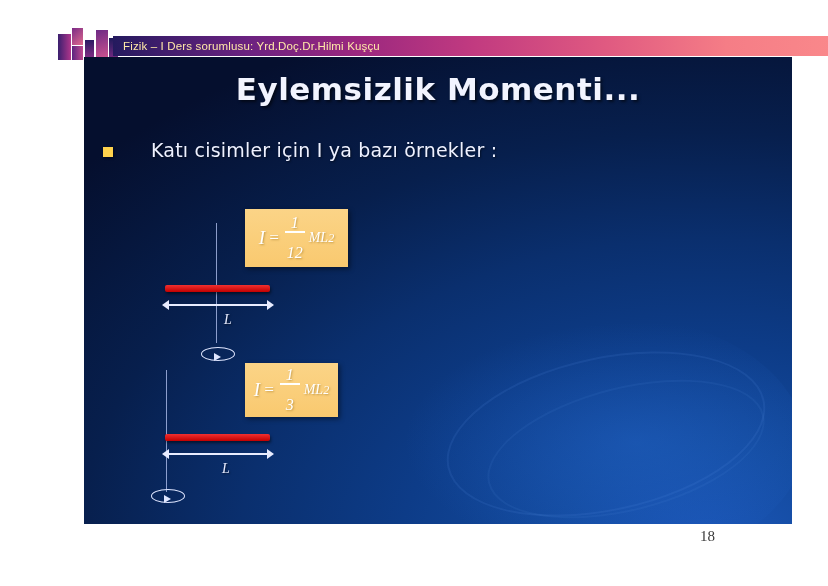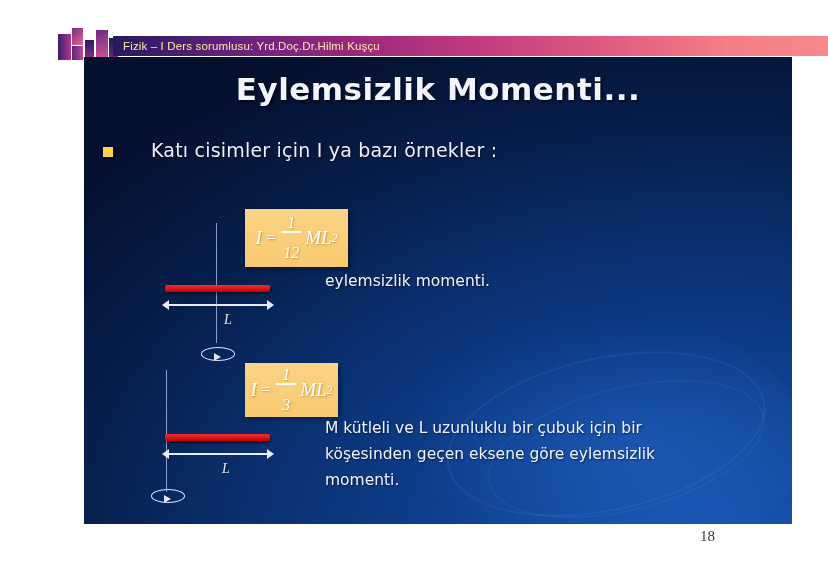--- a/index.html
+++ b/index.html
@@ -92,21 +92,21 @@
 
   .formula{display:flex;align-items:center;font-style:italic;
            font-family:"Liberation Serif", serif;
            text-shadow:1px 1px 2px rgba(150,110,30,.55);}
   .f-var{font-size:19px;}
   .f-eq{font-size:17px;margin:0 4px 0 3px;}
   .frac{display:inline-flex;flex-direction:column;align-items:center;margin:0 1px;}
   .frac .num{font-size:16px;line-height:15px;padding-bottom:1px;}
   .frac .bar{width:100%;min-width:20px;height:2px;background:#ffffff;}
   .frac .den{font-size:16px;line-height:17px;padding-top:11px;}
-  .f-ml{font-size:19px;margin-left:3px;}
+  .f-ml{font-size:14px;margin-left:3px;}
   .f-sup{font-size:12px;vertical-align:super;}
 
   
   .axis-line{position:absolute;width:1px;background:rgba(185,200,245,.75);}
   .rod{position:absolute;height:7px;
        background:linear-gradient(180deg,#f03030,#c20000);
        border-radius:2px;
        box-shadow:1px 2px 3px rgba(0,0,0,.5);}
   .dim-wrap{position:absolute;height:14px;}
   .dim-line{position:absolute;top:6px;left:6px;right:6px;height:2px;background:#e8ecff;}
@@ -184,21 +184,20 @@
       <div class="dim-head left"></div>
       <div class="dim-line"></div>
       <div class="dim-head right"></div>
     </div>
     <div class="dim-label" style="left:140px;top:255px;">L</div>
     <div class="spin-ellipse" style="left:117px;top:290px;width:32px;height:12px;"></div>
     <div class="spin-arrow" style="left:130px;top:296px;"></div>
   </div>
 
   <div class="para" id="para-1">
-    <div>eylemsizlik momenti.</div>
   </div>
 
   <div class="formula-box" id="formula-box-2">
     <div class="formula">
       <span class="f-var">I</span>
       <span class="f-eq">=</span>
       <span class="frac">
         <span class="num">1</span>
         <span class="bar"></span>
         <span class="den">3</span>
@@ -214,21 +213,16 @@
     <div class="dim-wrap" style="left:78px;top:390px;width:112px;">
       <div class="dim-head left"></div>
       <div class="dim-line"></div>
       <div class="dim-head right"></div>
     </div>
     <div class="dim-label" style="left:138px;top:404px;">L</div>
     <div class="spin-ellipse" style="left:67px;top:432px;width:32px;height:12px;"></div>
     <div class="spin-arrow" style="left:80px;top:438px;"></div>
   </div>
 
-  <div class="para" id="para-2">
-    <div>M kütleli ve L uzunluklu bir çubuk için bir</div>
-    <div>köşesinden geçen eksene göre eylemsizlik</div>
-    <div>momenti.</div>
-  </div>
 
 </div>
 
 <div id="page-number">18</div>
 
 </body></html>

